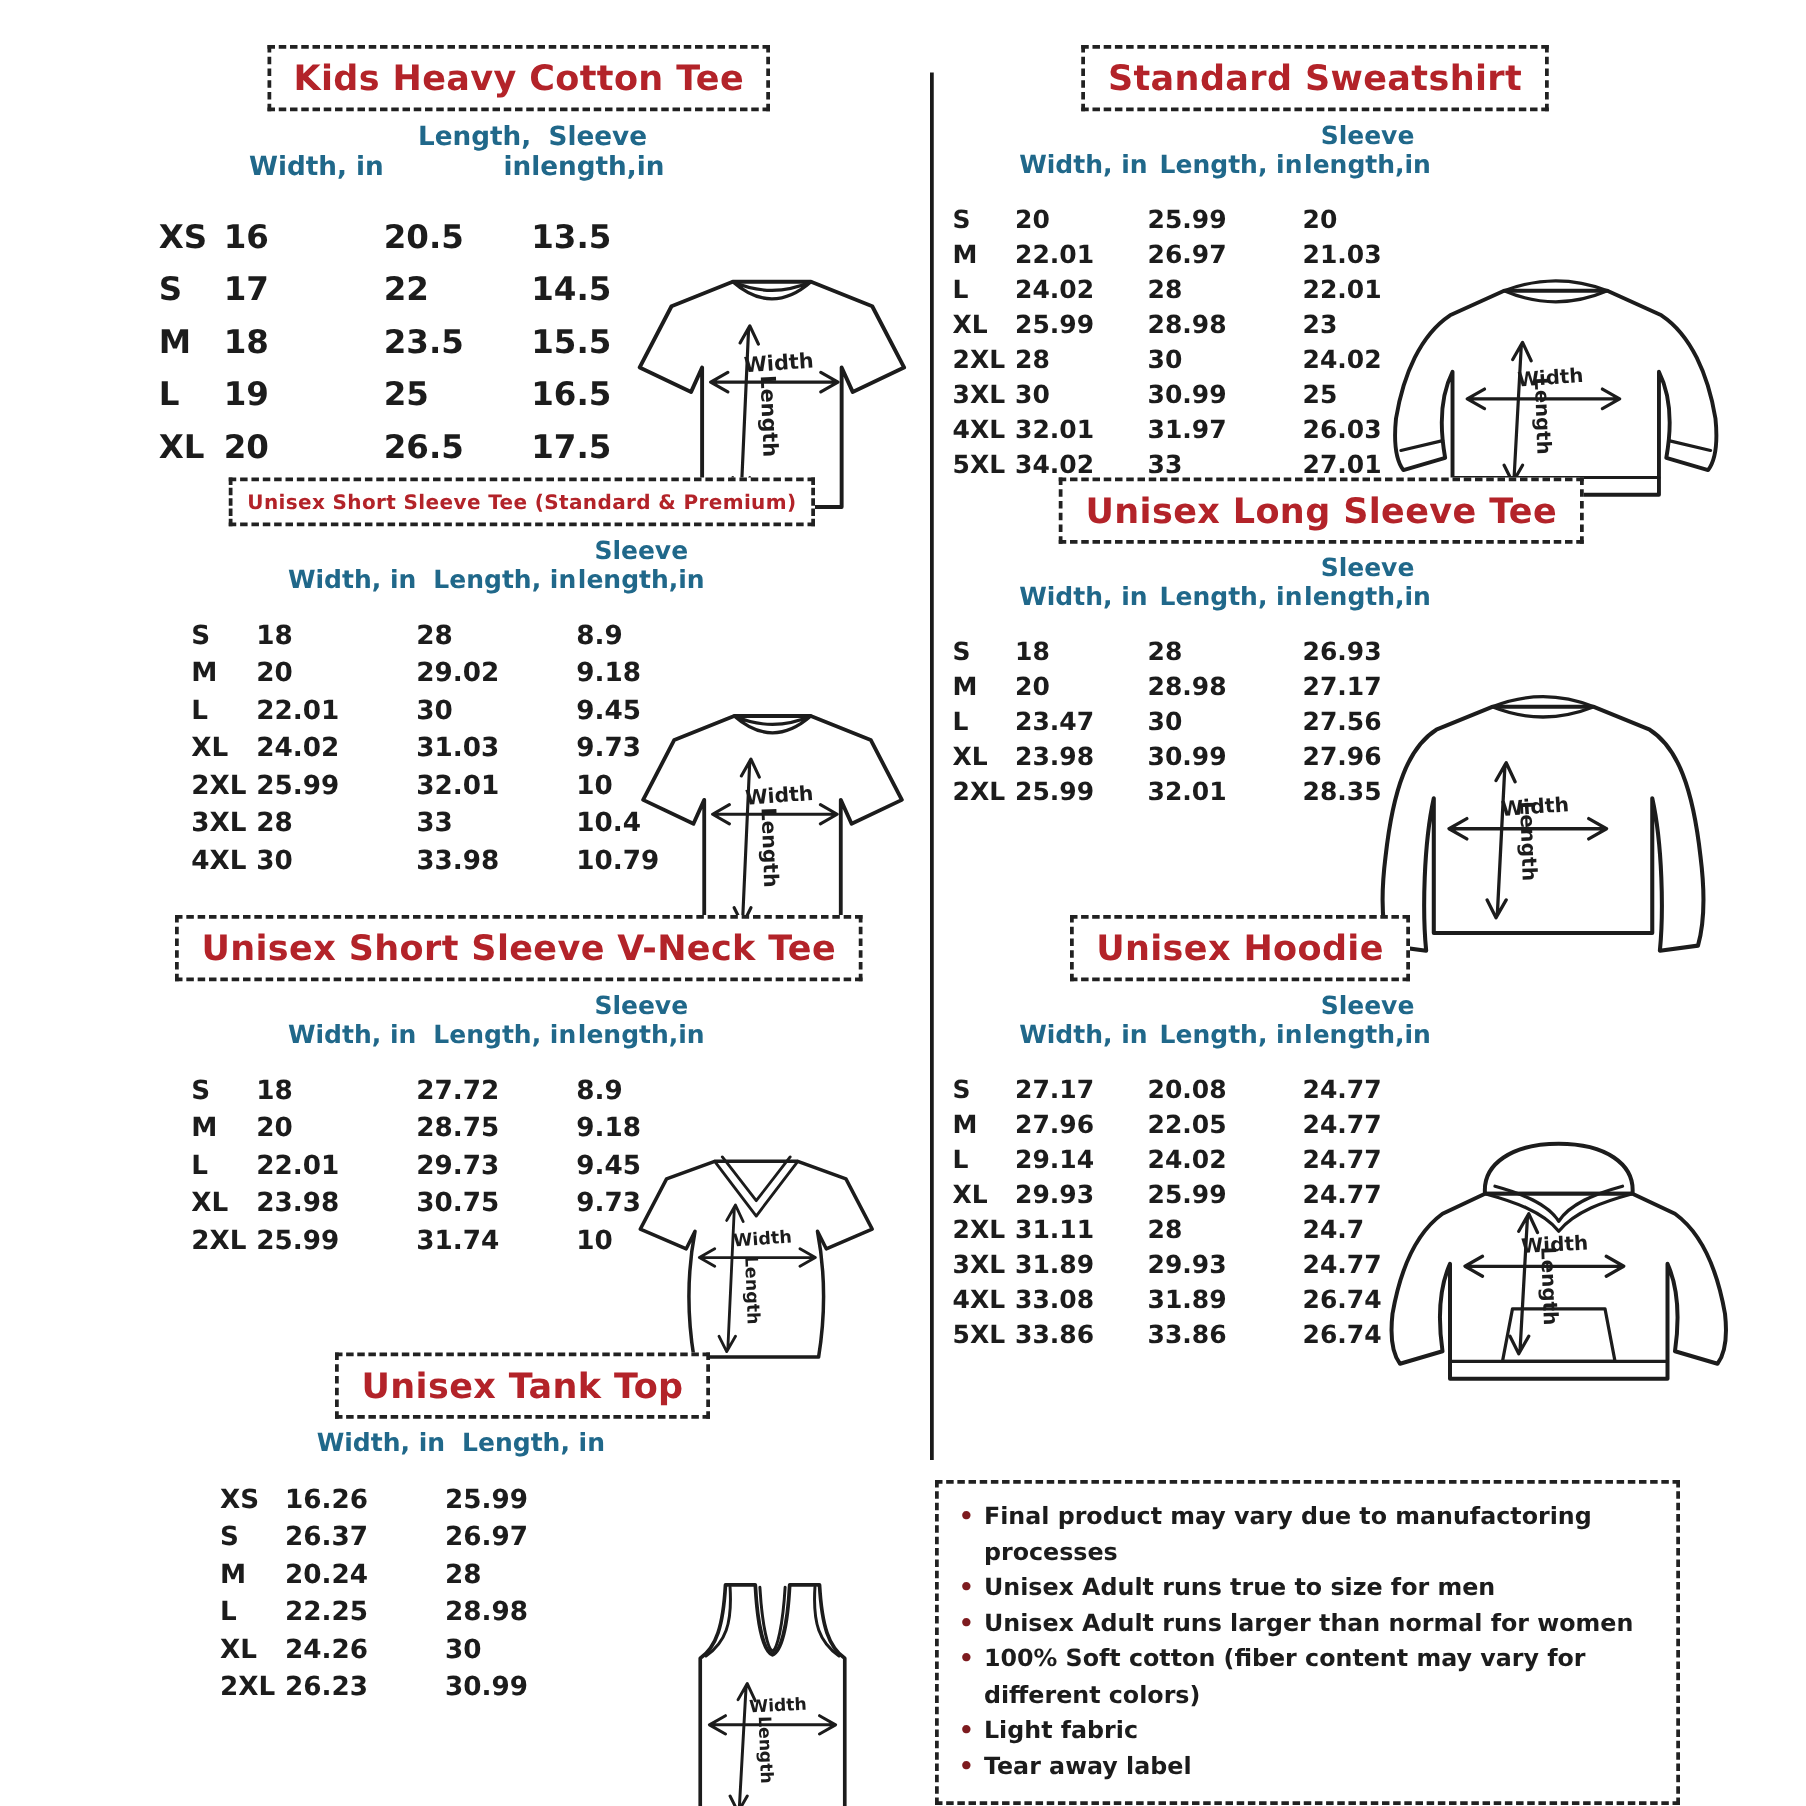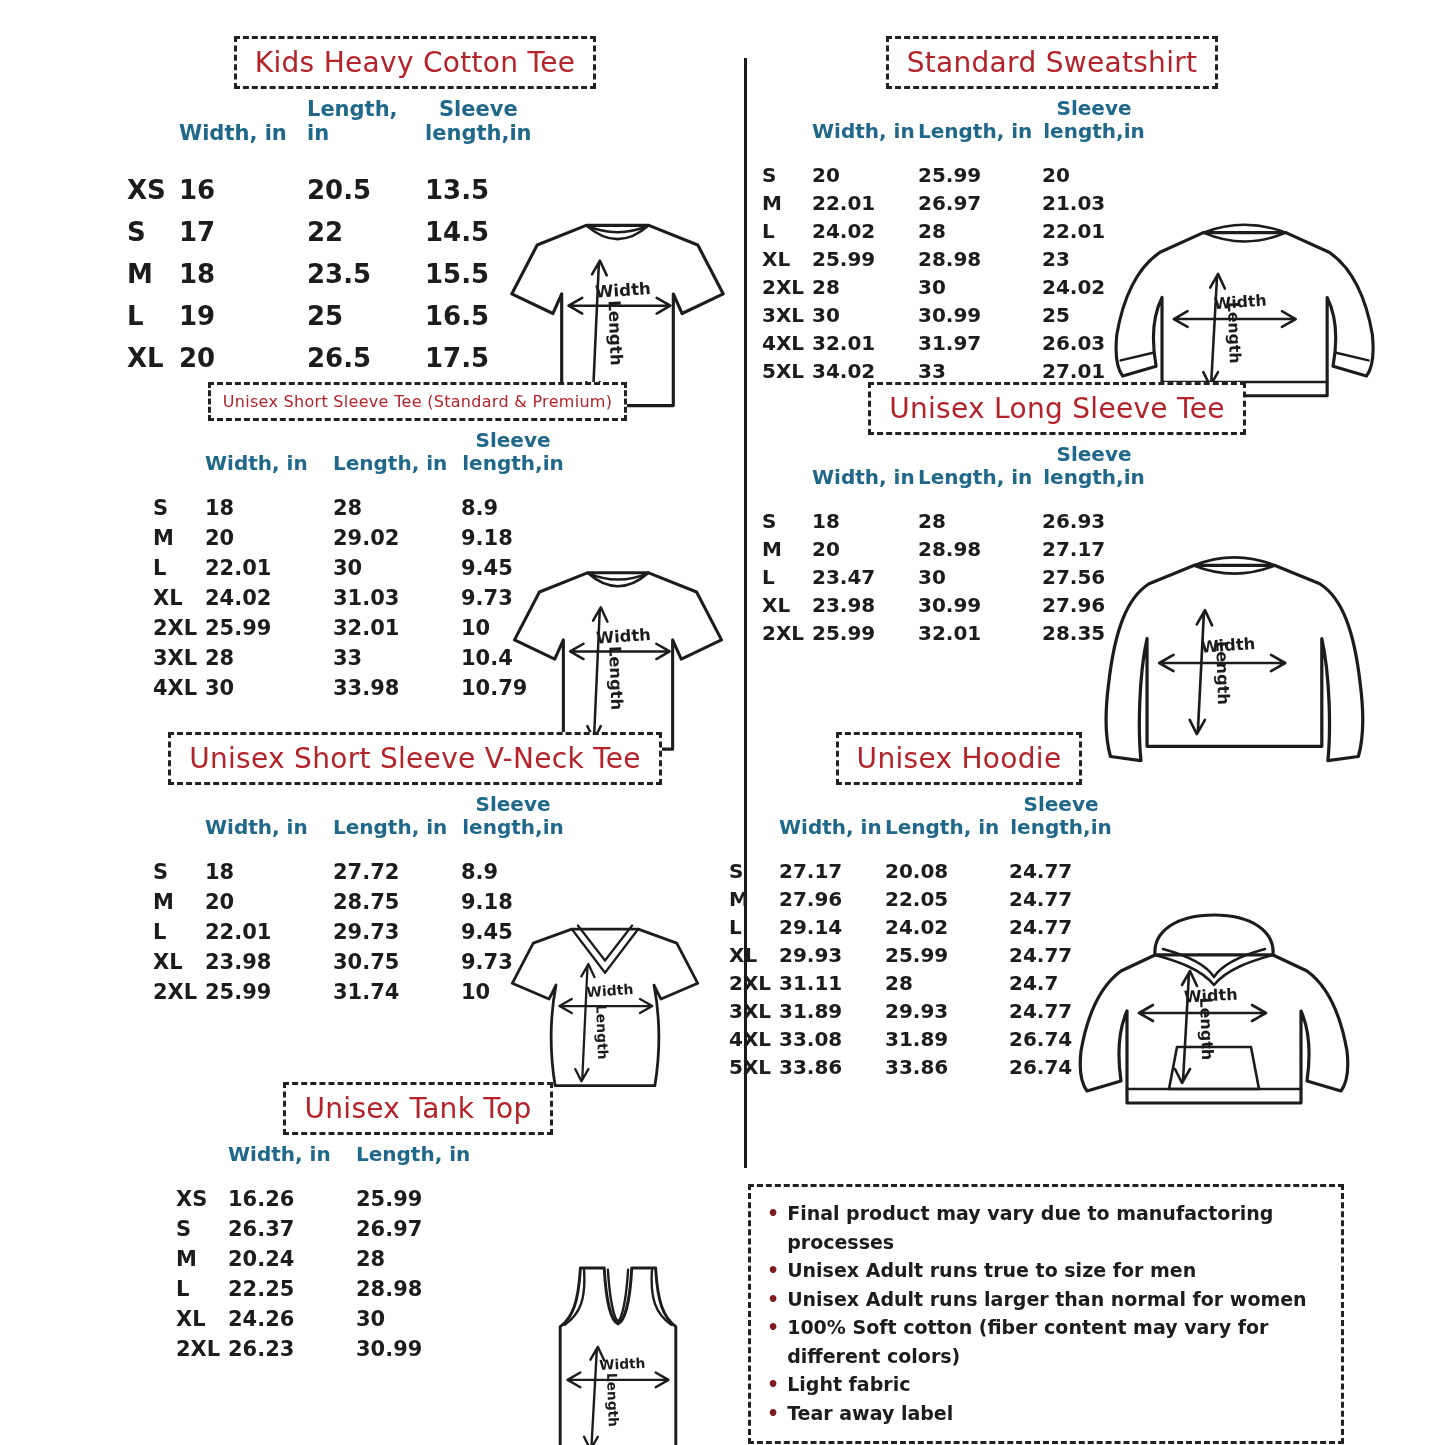--- a/index.html
+++ b/index.html
@@ -8,28 +8,28 @@
     font-family:"DejaVu Sans", sans-serif; color:#1c1c1c; overflow:hidden;
   }
   .divider {
     position:absolute; left:744px; top:58px; width:3px; height:1110px;
     background:#1a1a1a;
   }
   .panel { position:absolute; }
   .title-wrap { text-align:center; }
   .title-box {
     display:inline-block; border:3px dashed #212121; padding:7px 18px;
-    color:#b32329; font-size:28px; font-weight:400; letter-spacing:.3px;
+    color:#b32329; font-size:28px; font-weight:700; letter-spacing:.3px;
     white-space:nowrap; background:#fff;
   }
   .title-sm { font-size:16px; padding:7px 12px; }
   .content { position:relative; margin-top:8px; }
   table.size-table { border-collapse:collapse; }
   table.size-table th {
-    color:#20688a; font-size:20px; font-weight:700; text-align:left;
+    color:#20688a; font-size:20px; font-weight:700; text-align:right;
     vertical-align:bottom; padding:0 0 18px 0; white-space:pre-line; line-height:1.15;
   }
   table.size-table th.sleeve { text-align:center;margin-left:18px; }
   table.size-table td {
     font-size:21px; font-weight:700; padding:3px 0; color:#1c1c1c;
   }
   table.size-table td:nth-child(1), table.size-table th:nth-child(1) { width:52px; }
   table.size-table td:nth-child(2), table.size-table th:nth-child(2) { width:128px; }
   table.size-table td:nth-child(3), table.size-table th:nth-child(3) { width:128px; }
   table.size-table td:nth-child(4), table.size-table th:nth-child(4) { width:104px; }
@@ -378,21 +378,21 @@
         <path class="outline" d="M82,24 L38,40 L14,86 L56,104 L64,88 C57,125 56,160 63,203 L177,203 C184,160 183,125 176,88 L184,104 L226,86 L202,40 L158,24 Z"></path>
         <path class="detail" d="M82,24 L120,74 L158,24 M89,20 L120,60 L151,20"></path>
         <path class="arrow" d="M70,112 L172,112 M82,104 L68,112 L82,120 M160,104 L174,112 L160,120"></path>
         <path class="arrow" d="M100,66 L94,196 M93,78 L101,64 L108,79 M86,184 L93,198 L101,184"></path>
         <text x="126" y="100" font-size="16" text-anchor="middle" transform="rotate(-4 126 100)">Width</text>
         <text x="111" y="142" font-size="16" text-anchor="middle" transform="rotate(88 111 142)">Length</text>
       </svg>
     </div>
   </section>
 
-  <section class="panel" style="left:719px; top:732px; width:688px; height:365px;">
+  <section class="panel" style="left:752px; top:732px; width:688px; height:365px;">
     <div class="title-wrap" style="width:480px;">
       <div class="title-box">Unisex Hoodie</div>
     </div>
     <div class="content">
       <table class="size-table t-tight" style="margin-left:10px;">
         <thead>
           <tr>
             <th></th>
             <th>Width, in</th>
             <th>Length, in</th>

